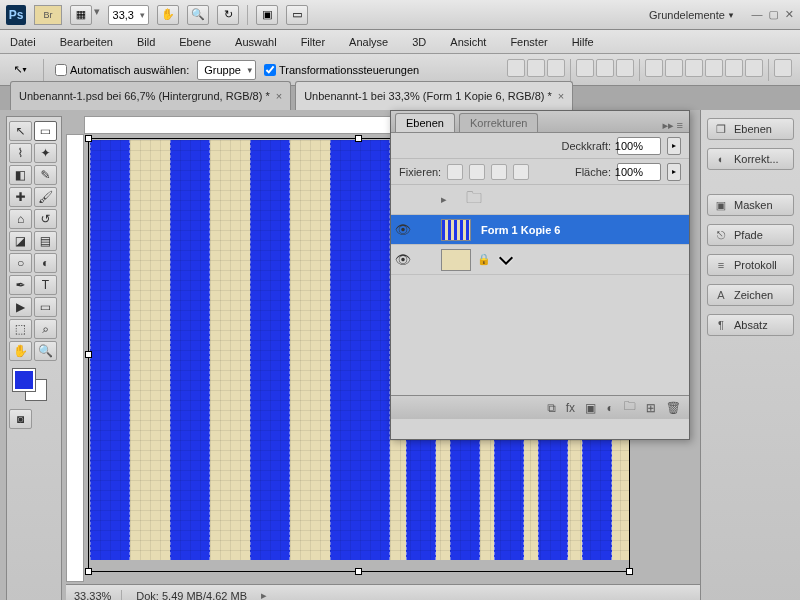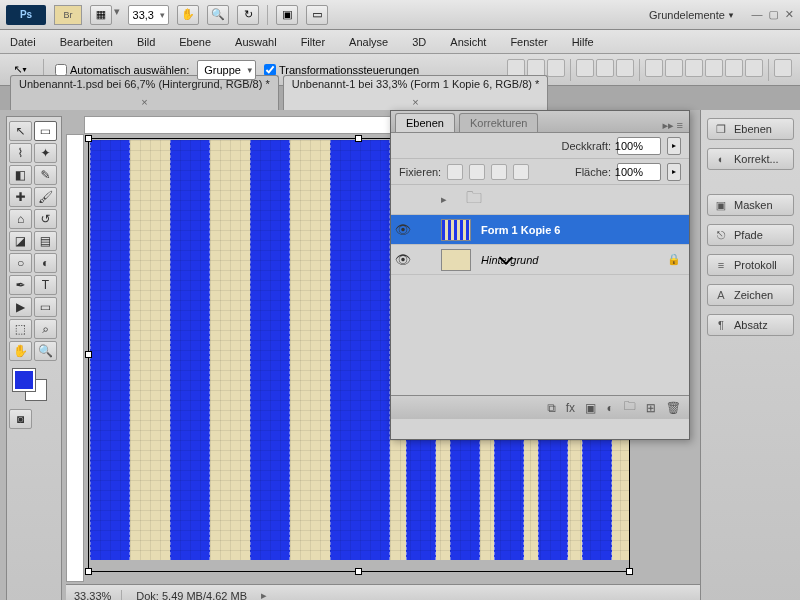--- a/index.html
+++ b/index.html
@@ -1,20 +1,20 @@
 <!DOCTYPE html>
 <html><head>
 <meta charset="utf-8">
 <style>
 * { margin: 0; padding: 0; box-sizing: border-box; font-family: "Segoe UI", Tahoma, sans-serif; font-size: 11px; }
 body { background: #b6b6b6; width: 800px; height: 600px; overflow: hidden; position: relative; }
 
 
 .appbar { height: 30px; background: linear-gradient(#e8e8e8,#d0d0d0); display: flex; align-items: center; padding: 0 6px; gap: 8px; border-bottom: 1px solid #888; }
-.appbar .ps-logo { width: 40px; height: 20px; background: #0b2f52; color: #9acfff; font-weight: bold; display: flex; align-items: center; justify-content: center; border-radius: 2px; font-size: 10px; }
+.appbar .ps-logo { width: 20px; height: 20px; background: #0b2f52; color: #9acfff; font-weight: bold; display: flex; align-items: center; justify-content: center; border-radius: 2px; font-size: 12px; }
 .appbar .br-logo { width: 28px; height: 20px; background: #e8d8a0; border: 1px solid #999; display:flex;align-items:center;justify-content:center;font-size:9px;color:#555; }
 .appbar .zoom-btns { display:flex; gap:2px; }
 .appbar .icon-btn { width: 22px; height: 20px; background: linear-gradient(#f0f0f0,#d4d4d4); border:1px solid #999; border-radius:2px; display:flex;align-items:center;justify-content:center; }
 .appbar .zoom-sel { display:flex;align-items:center; background:#fff;border:1px solid #999;padding:1px 4px;border-radius:2px;height:20px; }
 .appbar .spacer { flex:1; }
 .appbar .workspace { font-size:12px; color:#333; display:flex;align-items:center;gap:4px; }
 .win-ctrl { display:flex; gap:6px; margin-left:10px; color:#666; }
 
 
 .menubar { height: 24px; background: linear-gradient(#e4e4e4,#d6d6d6); display:flex; align-items:center; padding: 0 10px; gap: 24px; border-bottom:1px solid #999; color:#222; }
@@ -25,21 +25,21 @@
 .optbar .tool-ind { width:24px;height:20px; display:flex;align-items:center;justify-content:center; }
 .optbar .chk { display:flex;align-items:center;gap:3px; }
 .optbar .dd { background:#fff;border:1px solid #888;padding:1px 14px 1px 6px;border-radius:2px;height:20px;display:flex;align-items:center;position:relative; }
 .optbar .dd::after{content:"▾";position:absolute;right:3px;color:#555;font-size:9px;}
 .optbar .align-grp { display:flex; gap:2px; margin-left:auto; }
 .align-grp .ab { width:18px;height:18px;border:1px solid #aaa;background:#e0e0e0;border-radius:2px; }
 .vsep{width:1px;height:22px;background:#aaa;margin:0 3px;}
 
 
 .doctabs { height: 24px; background: #a8a8a8; display:flex; align-items:flex-end; padding-left:10px; gap:4px; }
-.doctab { background: #c8c8c8; border:1px solid #888; border-bottom:none; padding:2px 8px; border-radius:3px 3px 0 0; display:flex;align-items:center;gap:6px; font-size:11px;color:#222;flex-direction:column;}
+.doctab { background: #c8c8c8; border:1px solid #888; border-bottom:none; padding:8px 8px; border-radius:3px 3px 0 0; display:flex;align-items:center;gap:6px; font-size:11px;color:#222;}
 .doctab.active { background: #d8d8d8; }
 .doctab .x { color:#666; font-size:11px; }
 
 
 .main { position:relative; height: 496px; display:flex; }
 .toolbox { width: 56px; background: linear-gradient(#d8d8d8,#c4c4c4); border:1px solid #888; margin:6px 0 0 6px; display:flex;flex-direction:column;padding:4px 2px; }
 .toolrow { display:flex; gap:2px; margin-bottom:2px; }
 .tool { width:23px;height:20px;background:linear-gradient(#e6e6e6,#cfcfcf);border:1px solid #999;border-radius:2px;display:flex;align-items:center;justify-content:center;font-size:12px;color:#333; }
 .tool.sel { background:#fff; border-color:#666; }
 .swatches { margin-top:6px; position:relative; height:36px; }
@@ -360,21 +360,20 @@
       <div class="layer sel">
         <div class="eye">👁</div>
         <div class="link"></div>
         <div class="thumb stripes-t"></div>
         <div class="nm">Form 1 Kopie 6</div>
       </div>
       <div class="layer">
         <div class="eye">👁</div>
         <div class="link"></div>
         <div class="thumb bg-t"></div>
-        <div class="nm" style="font-style:italic;">Hintergrund</div>
         <div class="lock">🔒</div>
       </div>
       <div class="cursor" style="top:66px;left:108px;"></div>
     </div>
     <div class="panelfoot">
       <span>⧉</span>
       <span>fx</span>
       <span>▣</span>
       <span>◐</span>
       <span>🗀</span>

